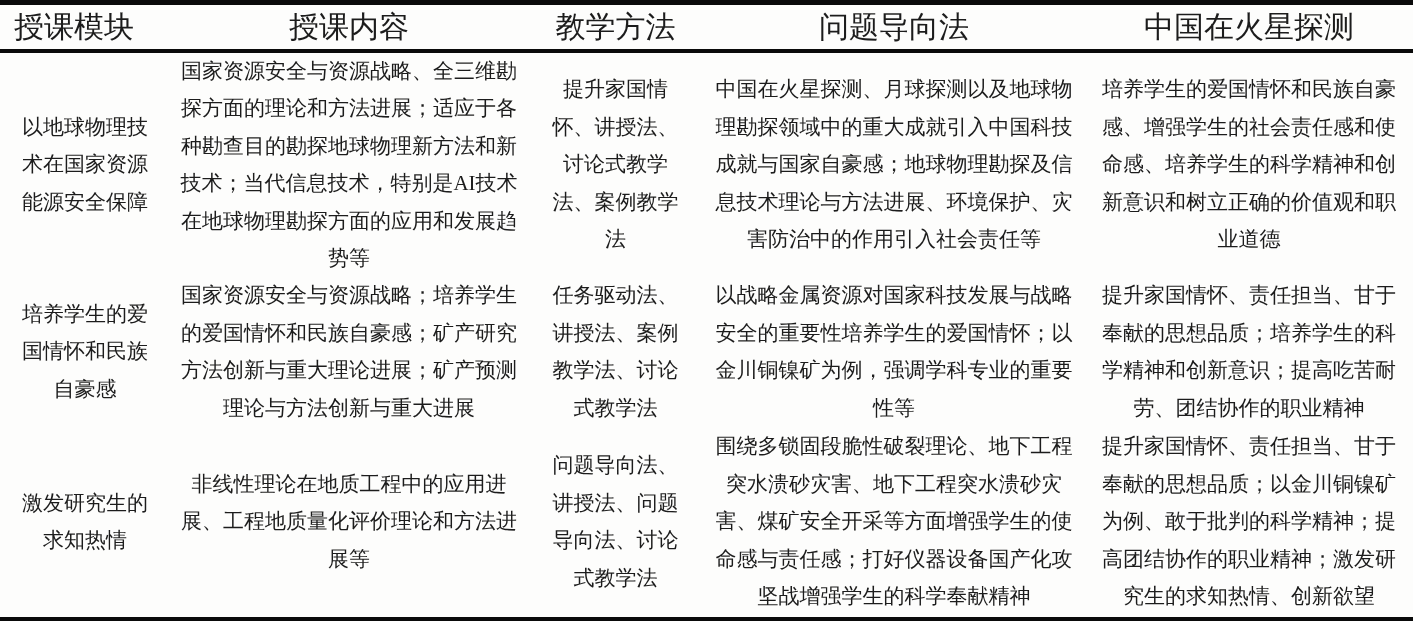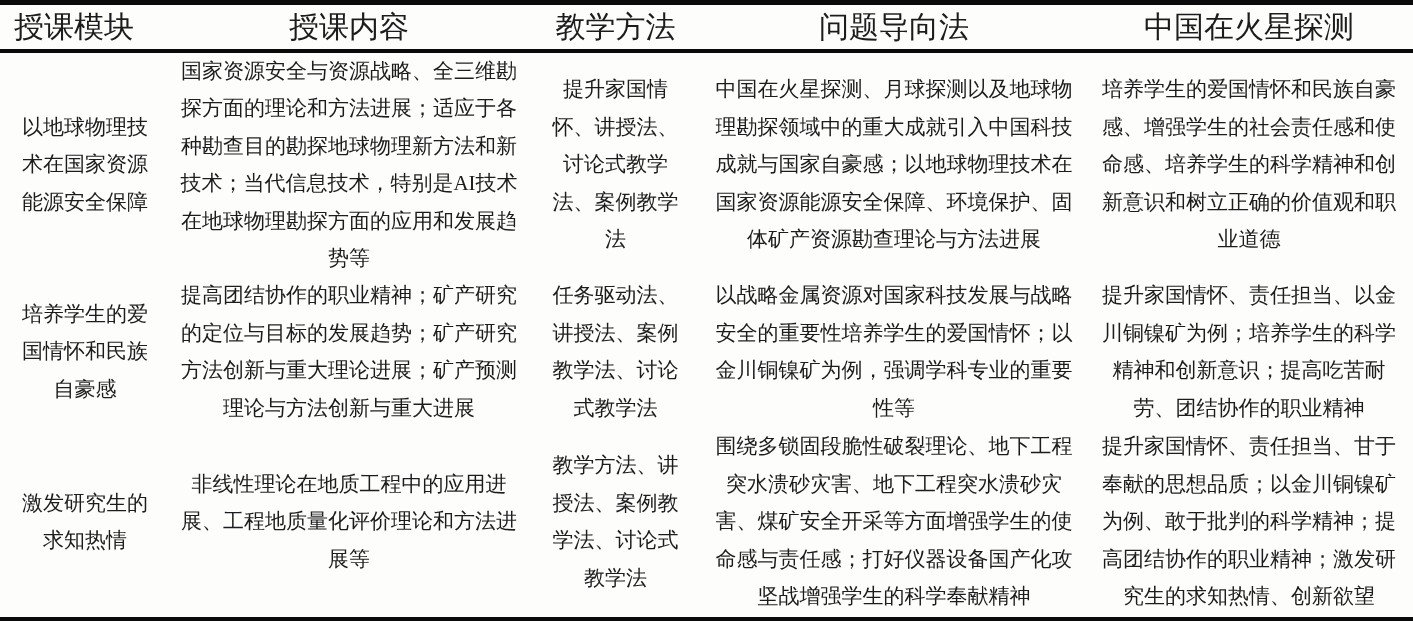--- a/index.html
+++ b/index.html
@@ -57,34 +57,34 @@
       <div class="cell hcell c2">授课内容</div>
       <div class="cell hcell c3">教学方法</div>
       <div class="cell hcell c4">问题导向法</div>
       <div class="cell hcell c5">中国在火星探测</div>
     </div>
 
     <div class="row">
       <div class="cell c1">以地球物理技术在国家资源能源安全保障</div>
       <div class="cell c2">国家资源安全与资源战略、全三维勘探方面的理论和方法进展；适应于各种勘查目的勘探地球物理新方法和新技术；当代信息技术，特别是AI技术在地球物理勘探方面的应用和发展趋势等</div>
       <div class="cell c3">提升家国情怀、讲授法、讨论式教学法、案例教学法</div>
-      <div class="cell c4">中国在火星探测、月球探测以及地球物理勘探领域中的重大成就引入中国科技成就与国家自豪感；以地球物理技术在国家资源能源安全保障、环境保护、固体矿产资源勘查理论与方法进展</div>
+      <div class="cell c4">中国在火星探测、月球探测以及地球物理勘探领域中的重大成就引入中国科技成就与国家自豪感；地球物理勘探及信息技术理论与方法进展、环境保护、灾害防治中的作用引入社会责任等</div>
       <div class="cell c5">培养学生的爱国情怀和民族自豪感、增强学生的社会责任感和使命感、培养学生的科学精神和创新意识和树立正确的价值观和职业道德</div>
     </div>
 
     <div class="row">
       <div class="cell c1">培养学生的爱国情怀和民族自豪感</div>
-      <div class="cell c2">提高团结协作的职业精神；矿产研究的定位与目标的发展趋势；矿产研究方法创新与重大理论进展；矿产预测理论与方法创新与重大进展</div>
+      <div class="cell c2">国家资源安全与资源战略；培养学生的爱国情怀和民族自豪感；矿产研究方法创新与重大理论进展；矿产预测理论与方法创新与重大进展</div>
       <div class="cell c3">任务驱动法、讲授法、案例教学法、讨论式教学法</div>
       <div class="cell c4">以战略金属资源对国家科技发展与战略安全的重要性培养学生的爱国情怀；以金川铜镍矿为例，强调学科专业的重要性等</div>
-      <div class="cell c5">提升家国情怀、责任担当、以金川铜镍矿为例；培养学生的科学精神和创新意识；提高吃苦耐劳、团结协作的职业精神</div>
+      <div class="cell c5">提升家国情怀、责任担当、甘于奉献的思想品质；培养学生的科学精神和创新意识；提高吃苦耐劳、团结协作的职业精神</div>
     </div>
 
     <div class="row">
       <div class="cell c1">激发研究生的求知热情</div>
       <div class="cell c2">非线性理论在地质工程中的应用进展、工程地质量化评价理论和方法进展等</div>
-      <div class="cell c3">教学方法、讲授法、案例教学法、讨论式教学法</div>
+      <div class="cell c3">问题导向法、讲授法、问题导向法、讨论式教学法</div>
       <div class="cell c4">围绕多锁固段脆性破裂理论、地下工程突水溃砂灾害、地下工程突水溃砂灾害、煤矿安全开采等方面增强学生的使命感与责任感；打好仪器设备国产化攻坚战增强学生的科学奉献精神</div>
       <div class="cell c5">提升家国情怀、责任担当、甘于奉献的思想品质；以金川铜镍矿为例、敢于批判的科学精神；提高团结协作的职业精神；激发研究生的求知热情、创新欲望</div>
     </div>
 
   </div>
 </div>
 
 </body></html>

